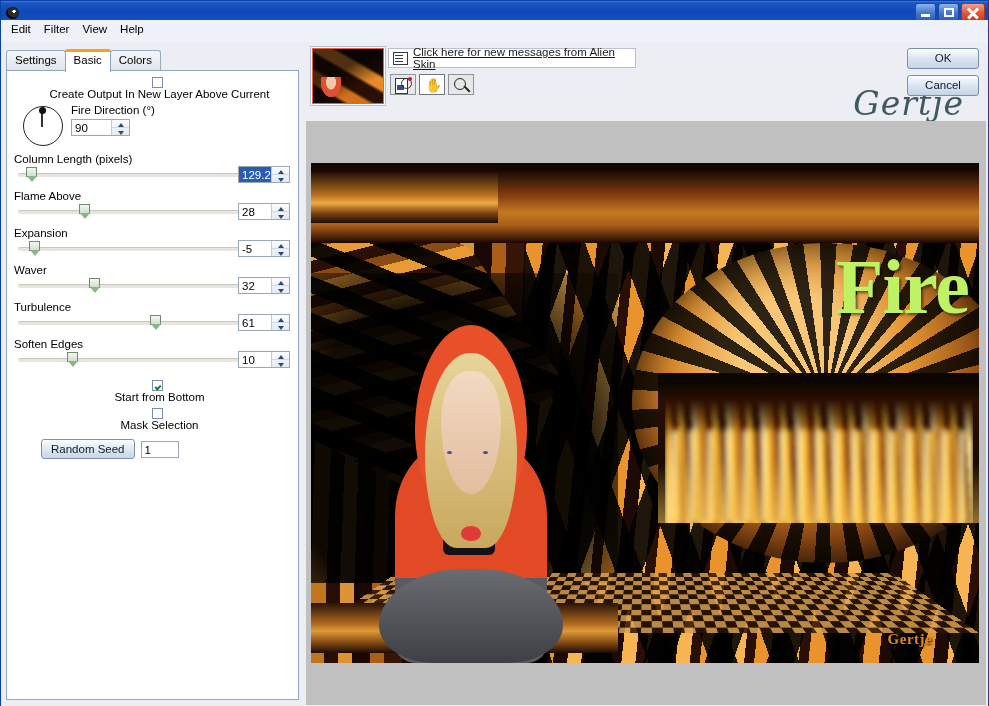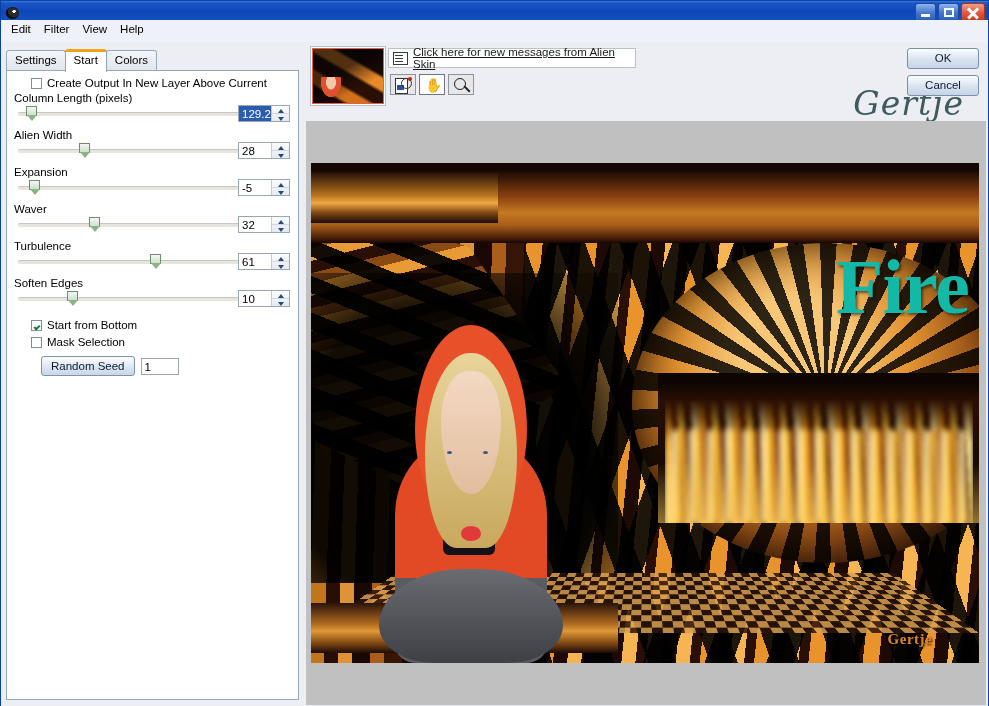--- a/index.html
+++ b/index.html
@@ -48,21 +48,21 @@
     background:#eceef3;}
   .tabs{position:absolute;left:5px;top:7px;display:flex;align-items:flex-end;}
   .tab{font-size:11.5px;padding:3px 8px 3px 8px;border:1px solid #9ab;border-bottom:none;
     background:linear-gradient(180deg,#f3f5f9,#dfe4ec);color:#000;
     border-radius:3px 3px 0 0;margin-right:-1px;position:relative;height:15px;box-sizing:content-box;}
   .tab.active{background:#fff;border-color:#8fa3bb;z-index:3;padding-top:2px;
     border-top:3px solid #f7a01a;}
   .panel{position:absolute;left:5px;top:28px;width:293px;height:630px;
     background:#fff;border:1px solid #93a7bd;box-sizing:border-box;}
 
-  .chkrow{display:flex;align-items:center;margin:6px 0 0 24px;}
+  .chkrow{display:flex;align-items:center;margin:6px 0 0 9px;flex-direction:column;}
   .chk{width:11px;height:11px;border:1px solid #7a8fa5;background:#fff;
     box-sizing:border-box;position:relative;flex:0 0 auto;}
   .chk.checked::after{content:"";position:absolute;left:2px;top:4px;width:4px;height:2px;
     border-left:2px solid #1a7a2e;border-bottom:2px solid #1a7a2e;transform:rotate(-45deg);}
   .chklbl{font-size:11.5px;margin-left:5px;}
 
   .dialrow{position:relative;height:46px;margin-top:4px;}
   .dial{position:absolute;left:16px;top:2px;width:38px;height:38px;border:1.6px solid #222;
     border-radius:50%;background:#fff;}
   .dial .needle{position:absolute;left:17.2px;top:3px;width:1.6px;height:17px;background:#333;}
@@ -217,21 +217,21 @@
     -webkit-mask-image:linear-gradient(180deg,transparent 0 6%,#000 38%,#000 100%);
     mask-image:linear-gradient(180deg,transparent 0 6%,#000 38%,#000 100%);}
   .flames2{position:absolute;left:4%;bottom:0;width:92%;height:62%;
     background:repeating-linear-gradient(90deg,
       rgba(255,246,200,.95) 0 5px,rgba(255,190,50,.85) 5px 12px,rgba(120,40,0,.6) 12px 18px);
     filter:blur(3px);}
   .fireglow{position:absolute;left:0;bottom:0;width:100%;height:40%;
     background:linear-gradient(180deg,rgba(255,160,30,0),rgba(255,205,90,.55));}
 
   .firetext{position:absolute;right:1.5%;top:17%;font-family:"Liberation Serif",serif;
-    font-weight:bold;font-size:78px;line-height:78px;color:#14b8a6;letter-spacing:-1px;
+    font-weight:bold;font-size:78px;line-height:78px;color:#bef264;letter-spacing:-1px;
     text-shadow:2px 2px 3px rgba(0,0,0,.55);}
   .gertje-sig{position:absolute;right:7%;bottom:3%;font-family:"Liberation Serif",serif;
     font-weight:bold;font-size:15px;color:#e08226;letter-spacing:.5px;
     text-shadow:1px 1px 2px rgba(0,0,0,.8);}
 </style>
 </head>
 <body>
 
 <div class="app">
 
@@ -256,50 +256,64 @@
   <div class="menubar">
     <div class="menu-item">Edit</div>
     <div class="menu-item">Filter</div>
     <div class="menu-item">View</div>
     <div class="menu-item">Help</div>
   </div>
 
   <div class="leftpane">
     <div class="tabs">
       <div class="tab">Settings</div>
-      <div class="tab active">Start</div>
+      <div class="tab active">Basic</div>
       <div class="tab">Colors</div>
     </div>
 
     <div class="panel">
 
       <div class="chkrow">
         <span class="chk"></span>
         <span class="chklbl">Create Output In New Layer Above Current</span>
       </div>
 
+      <div class="dialrow">
+        <div class="dial">
+          <span class="needle"></span>
+            <span class="knob"></span>
+        </div>
+        <div class="dirlbl">Fire Direction (°)</div>
+        <div class="spin dirspin">
+          <div class="val">90</div>
+          <div class="arrows">
+            <div class="ar up"></div>
+            <div class="ar dn"></div>
+          </div>
+        </div>
+      </div>
 
       <div class="ctrl">
         <div class="lbl">Column Length (pixels)</div>
         <div class="track"></div>
         <div class="thumb" style="left:19px">
             <i></i>
             <b></b>
           </div>
         <div class="spin sp">
           <div class="val sel">129.25</div>
           <div class="arrows">
               <div class="ar up"></div>
               <div class="ar dn"></div>
             </div>
         </div>
       </div>
 
       <div class="ctrl">
-        <div class="lbl">Alien Width</div>
+        <div class="lbl">Flame Above</div>
         <div class="track"></div>
         <div class="thumb" style="left:72px">
             <i></i>
             <b></b>
           </div>
         <div class="spin sp">
           <div class="val">28</div>
           <div class="arrows">
               <div class="ar up"></div>
               <div class="ar dn"></div>

